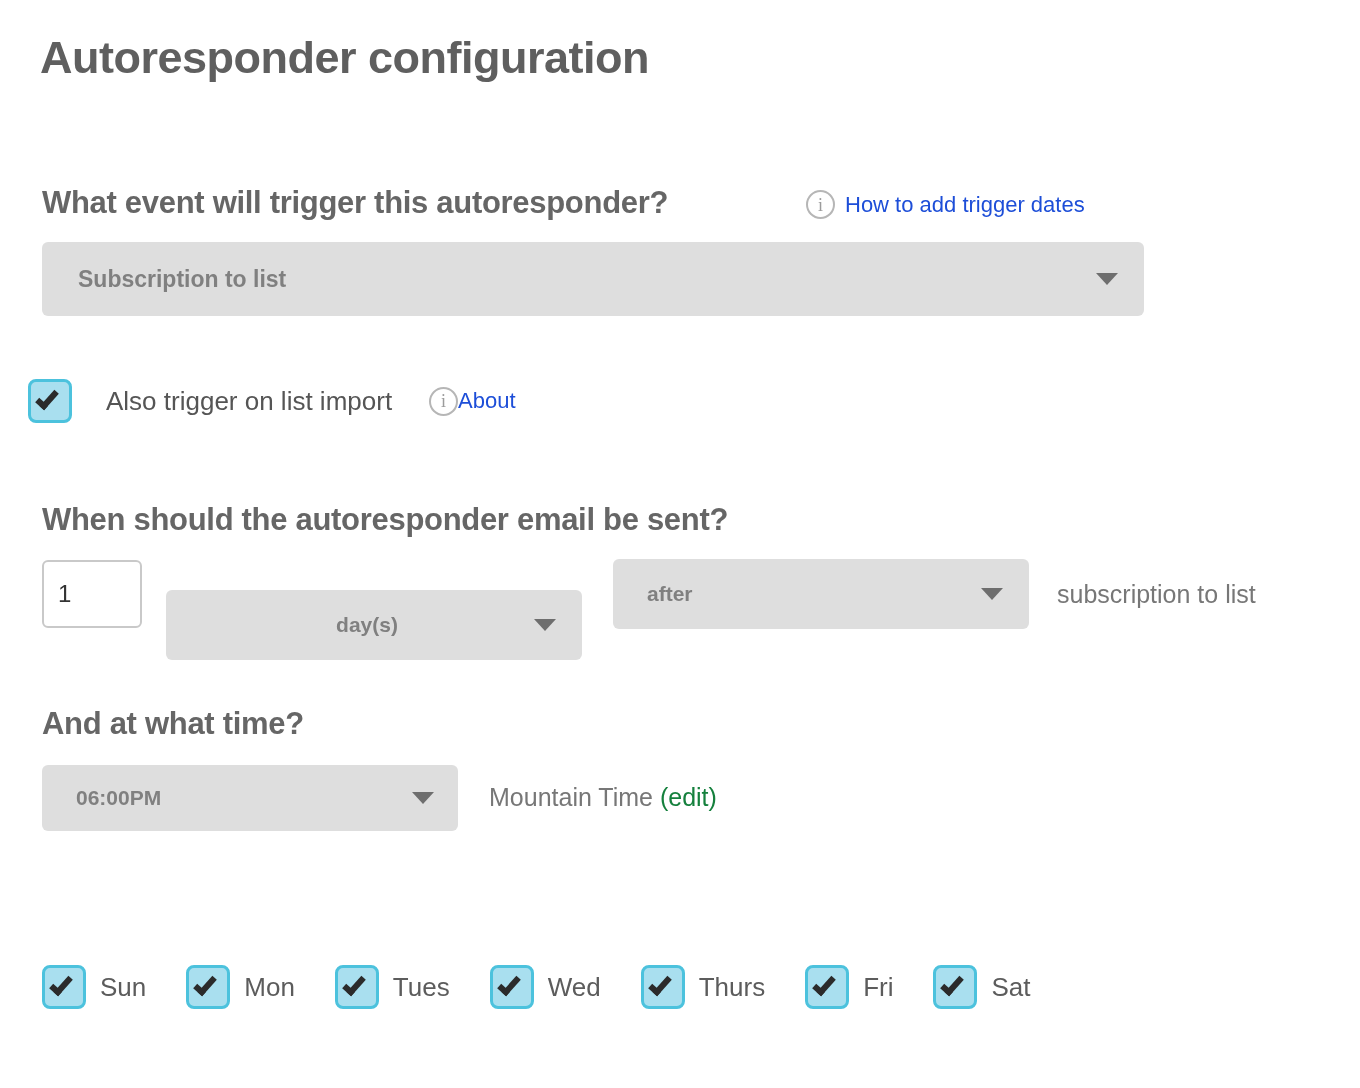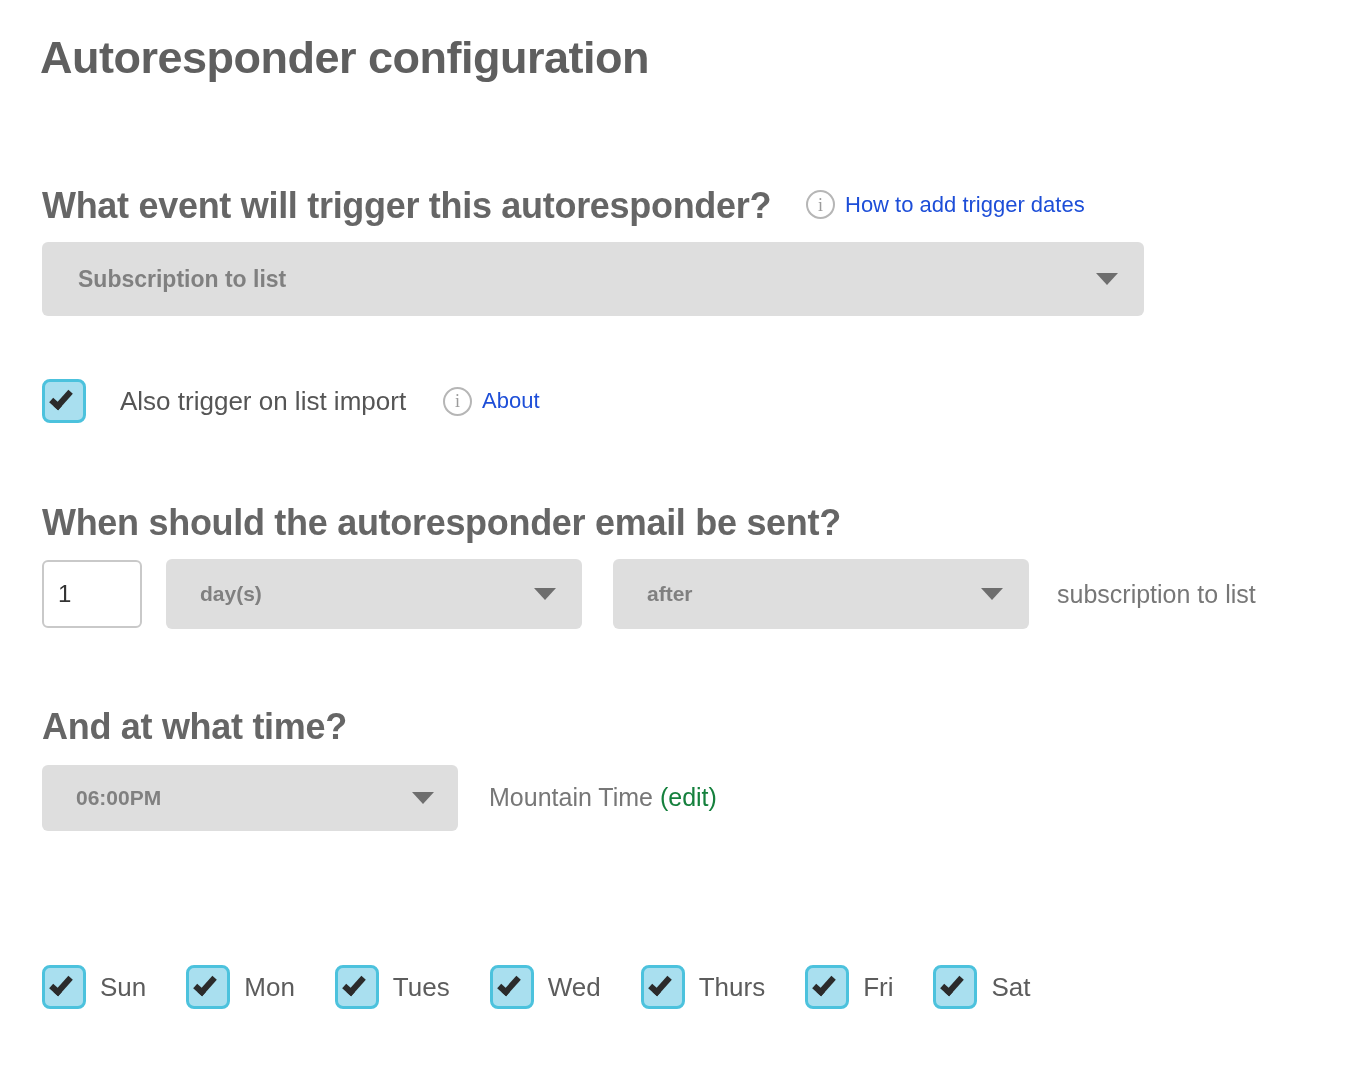--- a/index.html
+++ b/index.html
@@ -33,21 +33,21 @@
     font-size: 45px;
     font-weight: bold;
     color: #5f5f5f;
     letter-spacing: -0.5px;
     white-space: nowrap;
   }
 
   
   .section-heading {
     position: absolute;
-    font-size: 36px;
+    font-size: 31px;
     font-weight: bold;
     color: #666666;
     white-space: nowrap;
     letter-spacing: -0.3px;
   }
 
   
   .info-icon {
     display: inline-block;
     width: 29px;
@@ -116,24 +116,25 @@
     left: 42px;
     top: 242px;
     width: 1102px;
     height: 74px;
     padding: 0 26px 0 36px;
   }
   #trigger-select .select-value { flex: 1; font-size: 23px; }
 
   #unit-select {
     left: 166px;
-    top: 559px;
+    top: 590px;
     width: 416px;
     height: 70px;
     padding: 0 26px 0 34px;
+    text-align: center;
   }
   #unit-select .select-value { flex: 1; }
 
   #relation-select {
     left: 613px;
     top: 559px;
     width: 416px;
     height: 70px;
     padding: 0 26px 0 34px;
   }
@@ -188,37 +189,37 @@
     height: 22px;
     border: solid #2b2b2b;
     border-width: 0 6px 6px 0;
     transform: rotate(42deg);
     box-sizing: border-box;
   }
 
   
   #import-row {
     position: absolute;
-    left: 42px;
+    left: 28px;
     top: 379px;
     display: flex;
     align-items: center;
     white-space: nowrap;
     text-align: right;
   }
   #import-row .import-label {
     font-size: 26px;
     color: #555555;
     margin-left: 34px;
     font-weight: normal;
   }
   #import-row .about-wrap {
     display: flex;
     align-items: center;
-    gap: 10px;
+    gap: 0;
     margin-left: 37px;
   }
 
   
   .trailing-text {
     position: absolute;
     font-size: 25px;
     color: #777777;
     white-space: nowrap;
   }

